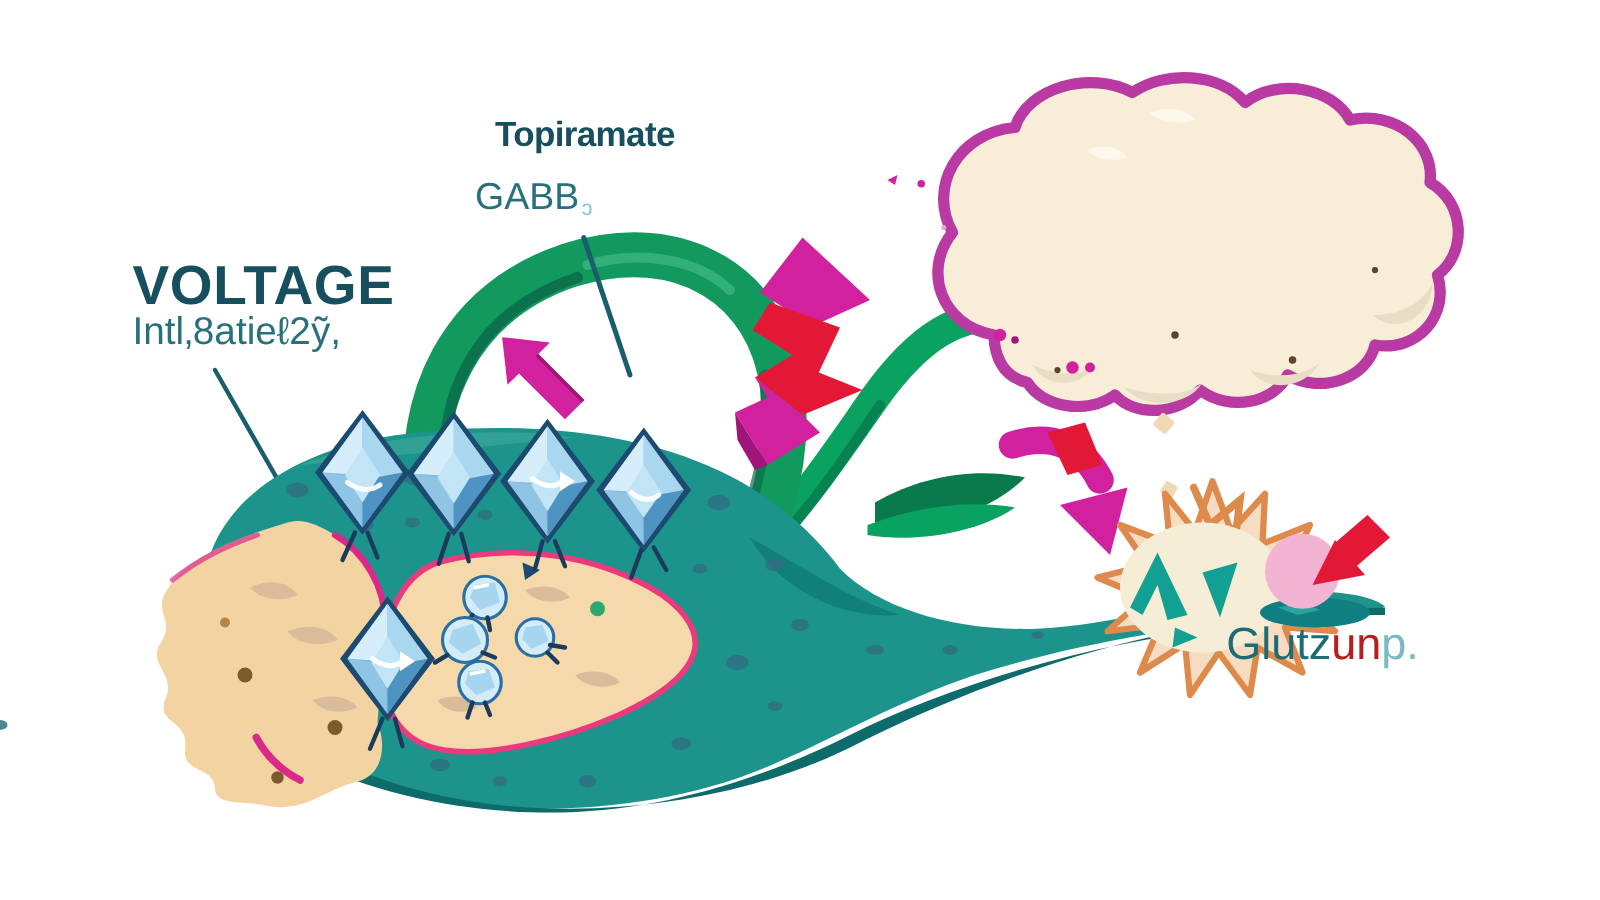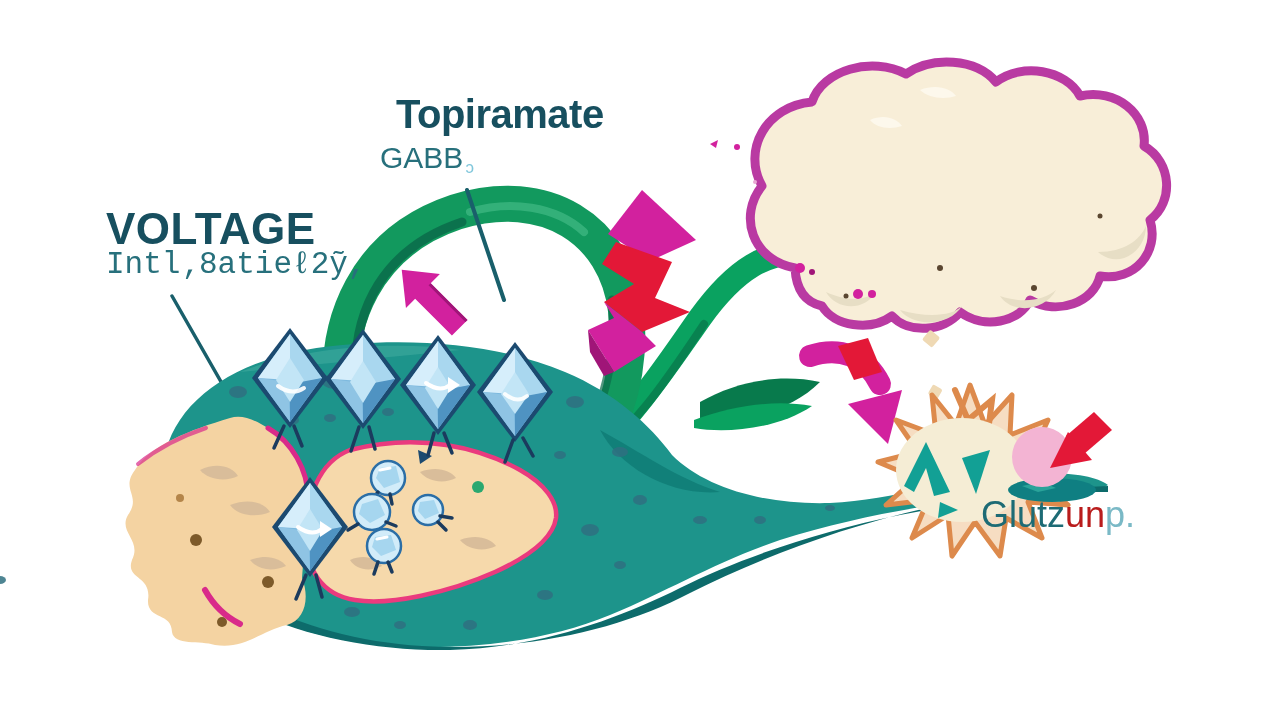--- a/index.html
+++ b/index.html
@@ -12,25 +12,25 @@
     --magenta:#d2219e; --magenta-dark:#a01578; --red:#e31837;
     --cloud-fill:#f8eed8; --cloud-border:#b93aa2; --cloud-shadow:#e7dec5;
     --burst-orange:#dd8a4c; --burst-peach:#f6ddc2; --burst-cream:#f5edd5; --burst-teal:#12a095;
     --pink-circle:#f3b4d3; --terminal-teal:#0f7f82;
   }
   *{margin:0;padding:0;box-sizing:border-box;}
   body{background:#fff;font-family:"Liberation Sans","DejaVu Sans",sans-serif;}
   .stage{position:relative;width:1280px;height:720px;background:#ffffff;overflow:hidden;}
   .stage svg{position:absolute;left:0;top:0;}
   .label{position:absolute;white-space:nowrap;}
-  .title-main{left:396px;top:92px;font-size:40px;font-weight:800;letter-spacing:-0.5px;color:var(--text-dark);}
+  .title-main{left:396px;top:92px;font-size:28px;font-weight:800;letter-spacing:-0.5px;color:var(--text-dark);}
   .title-sub{left:380px;top:141px;font-size:30px;font-weight:500;color:var(--text-teal);}
   .title-sub .glyph{font-size:17px;color:var(--text-light);position:relative;top:5px;left:2px;font-weight:400;}
   .voltage-head{left:106px;top:204px;font-size:44px;font-weight:800;color:var(--text-dark);letter-spacing:0.5px;}
-  .voltage-sub{left:106px;top:247px;font-size:31px;font-weight:400;color:var(--text-teal);font-family:Liberation Mono, monospace;}
+  .voltage-sub{left:106px;top:247px;font-size:31px;font-weight:400;color:var(--text-teal);}
   .glut-line1{left:961px;top:494px;font-size:36px;font-weight:500;}
   .glut-line1 .p1{color:#1d6b75;margin-left:20px;}
   .glut-line1 .p2{color:#b91c1c;}
   .glut-line1 .p3{color:#7ab9c6;}
   .glut-line2{left:961px;top:538px;font-size:33px;font-weight:800;color:var(--text-dark);}
   .gem-outer{fill:var(--gem-navy);}
   .gem-body{fill:var(--gem-mid);}
   .facet-tl{fill:var(--gem-light);}
   .facet-tr{fill:#a9d7ef;}
   .facet-bl{fill:#8fc4e4;}

